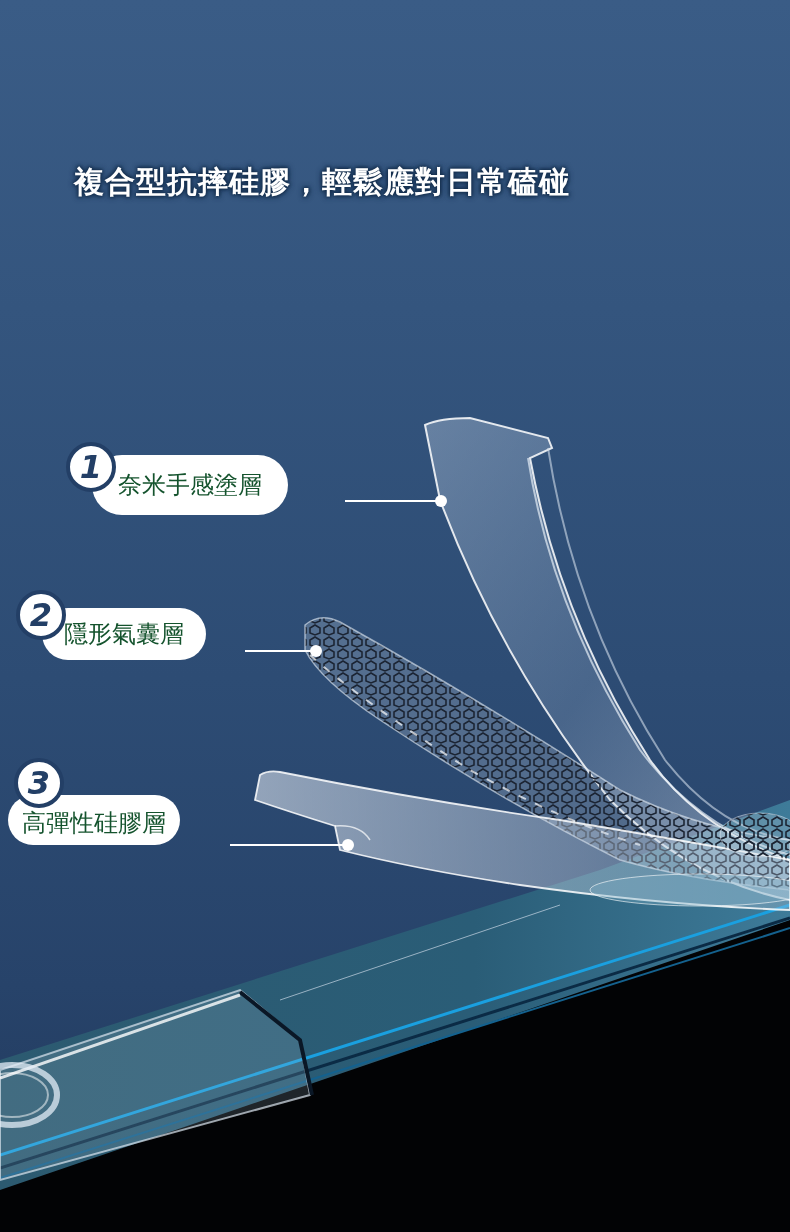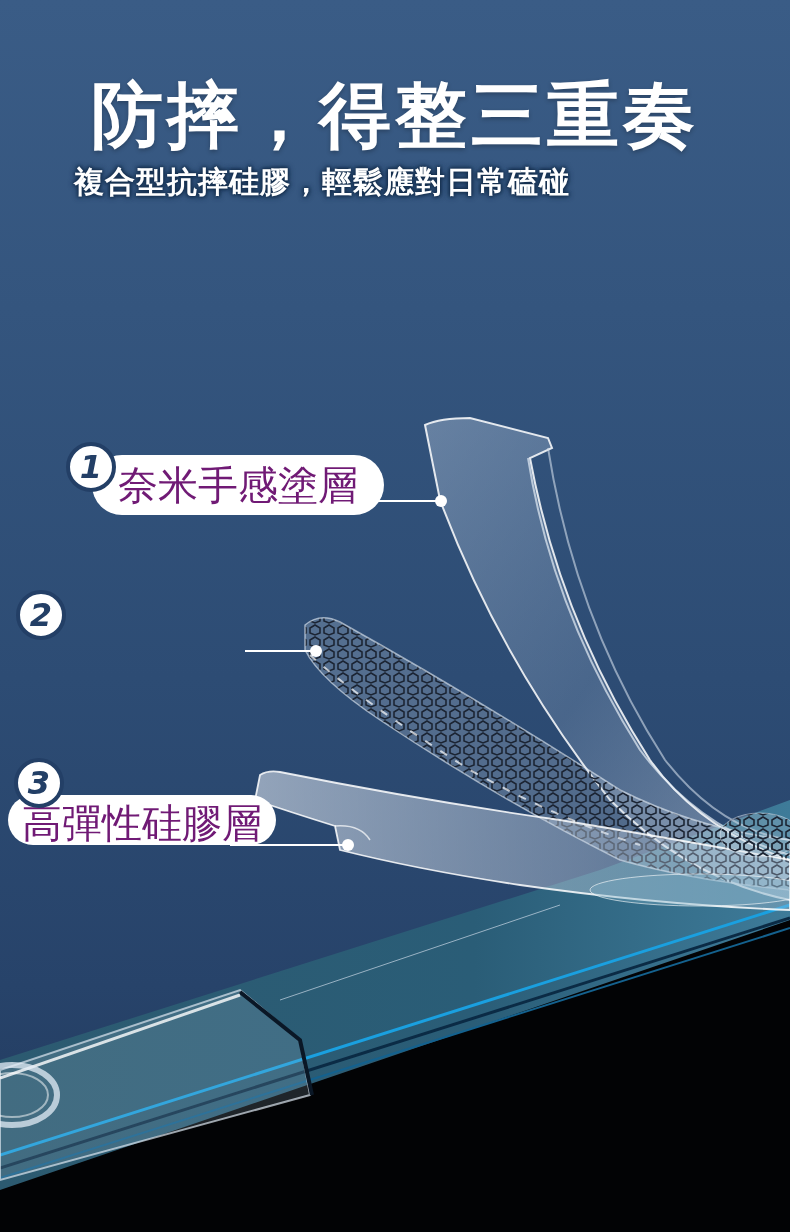--- a/index.html
+++ b/index.html
@@ -15,39 +15,38 @@
     text-shadow: 0 2px 4px rgba(0,0,0,0.25);
   }
   .subline {
     position:absolute; left:0; top:162px; width:644px; text-align:center;
     color:#ffffff; font-size:30px; font-weight:bold; letter-spacing:1px;
     font-family:"DejaVu Sans", sans-serif;
     text-shadow: 0 0 3px #16304f, 0 0 3px #16304f, 0 0 5px #16304f, 0 0 6px #16304f;
   }
   svg.art { position:absolute; left:0; top:0; }
   .label {
-    position:absolute; background:#ffffff; border-radius:30px; color:#701a75;
-    font-size:40px; height:60px; line-height:60px; padding:0 26px;
+    position:absolute; background:#ffffff; border-radius:30px; color:#14532d;
+    font-size:24px; height:60px; line-height:60px; padding:0 26px;
     font-family:"DejaVu Sans", sans-serif; white-space:nowrap;
   }
   .num {
     position:absolute; width:42px; height:42px; border-radius:50%;
     background:#ffffff; border:4px solid #233f66; color:#233f66;
     font-size:32px; font-weight:bold; font-style:italic; text-align:center;
     line-height:42px; font-family:"DejaVu Sans", sans-serif;
   }
   .leader { position:absolute; height:2px; background:#ffffff; }
   .dot { position:absolute; width:12px; height:12px; border-radius:50%; background:#ffffff; }
 </style>
 </head>
 <body>
 
 <div class="stage">
 
-  <div class="headline">防摔，得整三重奏</div>
   <div class="subline">複合型抗摔硅膠，輕鬆應對日常磕碰</div>
 
   <svg class="art" width="790" height="1232" viewBox="0 0 790 1232">
     <defs>
       <linearGradient id="glass" x1="0" y1="0" x2="1" y2="1">
         <stop offset="0" stop-color="#c9d8ea" stop-opacity="0.35"></stop>
         <stop offset="0.5" stop-color="#9fb6d2" stop-opacity="0.25"></stop>
         <stop offset="1" stop-color="#dfe8f3" stop-opacity="0.45"></stop>
       </linearGradient>
       <linearGradient id="glass2" x1="0" y1="0" x2="1" y2="0">
@@ -98,20 +97,23 @@
 
   <div class="leader" style="left:345px; top:500px; width:96px;"></div>
   <div class="dot" style="left:435px; top:495px;"></div>
   <div class="label" style="left:92px; top:455px;">
     <span>奈米手感塗層</span>
   </div>
   <div class="num" style="left:66px; top:442px;">1</div>
 
   <div class="leader" style="left:245px; top:650px; width:70px;"></div>
   <div class="dot" style="left:310px; top:645px;"></div>
+  <div class="label" style="left:42px; top:608px; height:52px; line-height:52px; padding:0 22px;">
+    <span>隱形氣囊層</span>
+  </div>
   <div class="num" style="left:16px; top:590px;">2</div>
 
   <div class="leader" style="left:230px; top:844px; width:118px;"></div>
   <div class="dot" style="left:342px; top:839px;"></div>
   <div class="label" style="left:8px; top:795px; height:50px; line-height:56px; padding:0 14px;">
     <span>高彈性硅膠層</span>
   </div>
   <div class="num" style="left:14px; top:758px;">3</div>
 
 </div>

